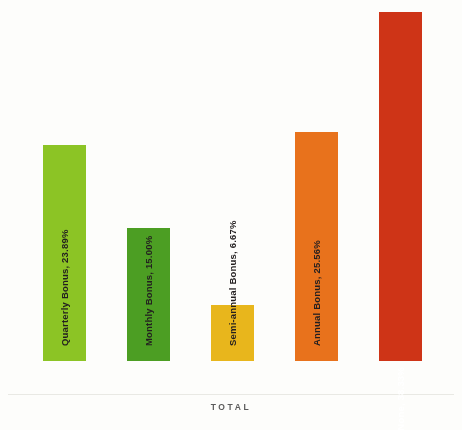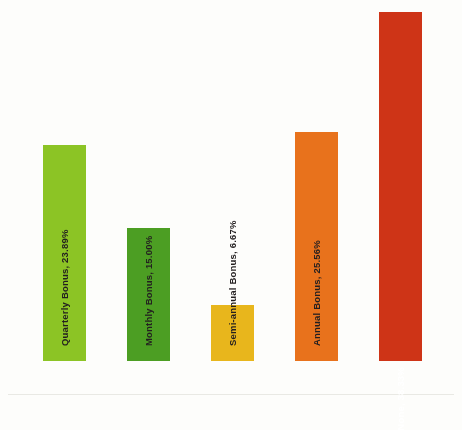--- a/index.html
+++ b/index.html
@@ -122,14 +122,15 @@
       <div class="bar-label outside">Annual Bonus, 25.56%</div>
     </div>
 
     <div class="bar-group" style="left:379px;">
       <div class="bar" style="height:349px;background:#ce3417;"></div>
       <div class="bar-label inside">None, 38.33%</div>
     </div>
 
   </div>
 
+  <div id="x-axis-caption">TOTAL</div>
 
 </div>
 
 </body></html>

